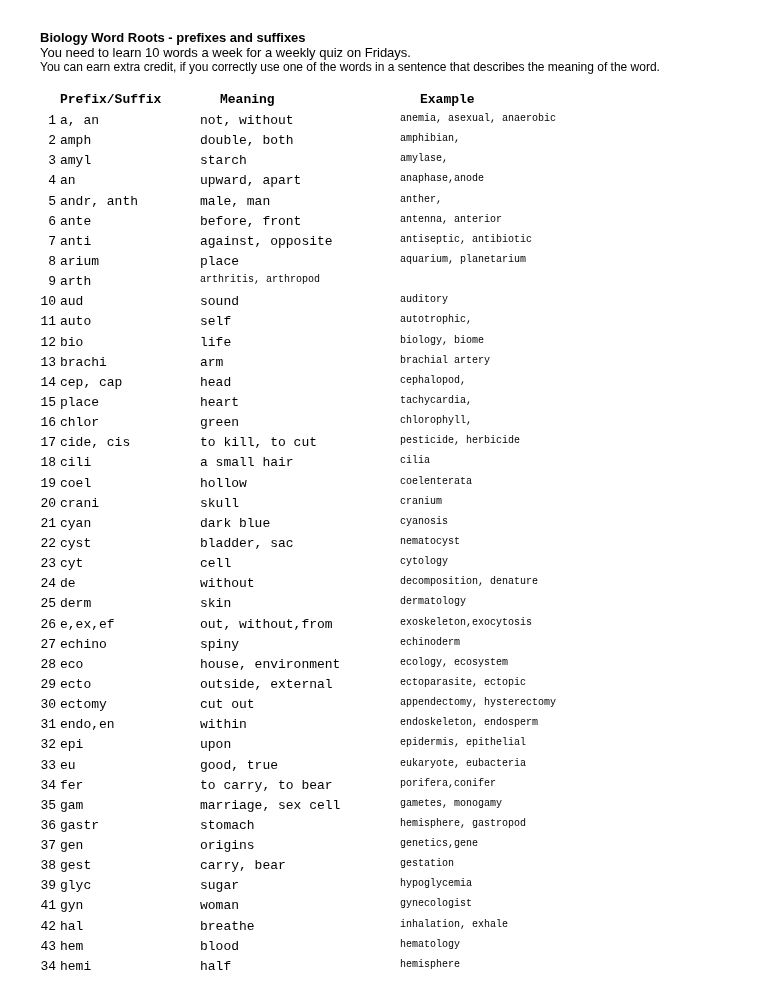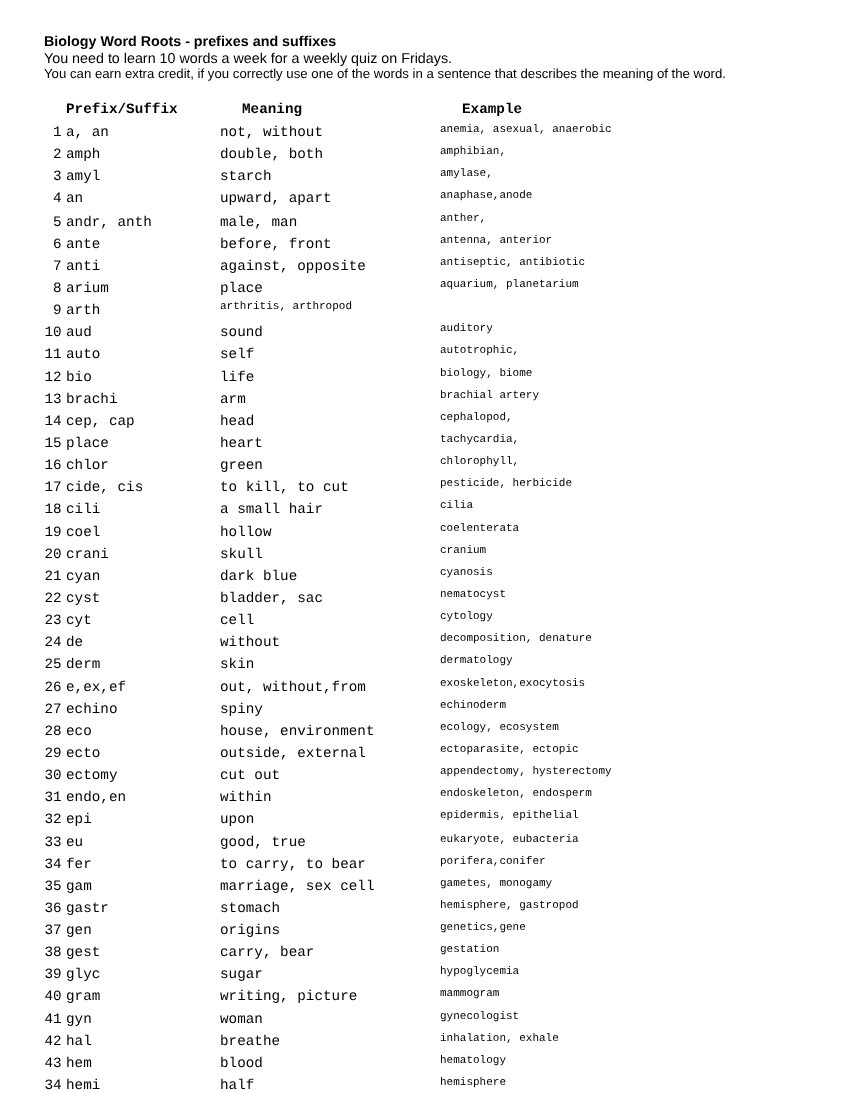--- a/index.html
+++ b/index.html
@@ -306,26 +306,20 @@
         <div class="row-meaning">carry, bear</div>
         <div class="row-example">gestation</div>
       </div>
       <div class="row">
         <div class="row-num">39</div>
         <div class="row-prefix">glyc</div>
         <div class="row-meaning">sugar</div>
         <div class="row-example">hypoglycemia</div>
       </div>
       <div class="row">
-        <div class="row-num">40</div>
-        <div class="row-prefix">gram</div>
-        <div class="row-meaning">writing, picture</div>
-        <div class="row-example">mammogram</div>
-      </div>
-      <div class="row">
         <div class="row-num">41</div>
         <div class="row-prefix">gyn</div>
         <div class="row-meaning">woman</div>
         <div class="row-example">gynecologist</div>
       </div>
       <div class="row">
         <div class="row-num">42</div>
         <div class="row-prefix">hal</div>
         <div class="row-meaning">breathe</div>
         <div class="row-example">inhalation, exhale</div>

